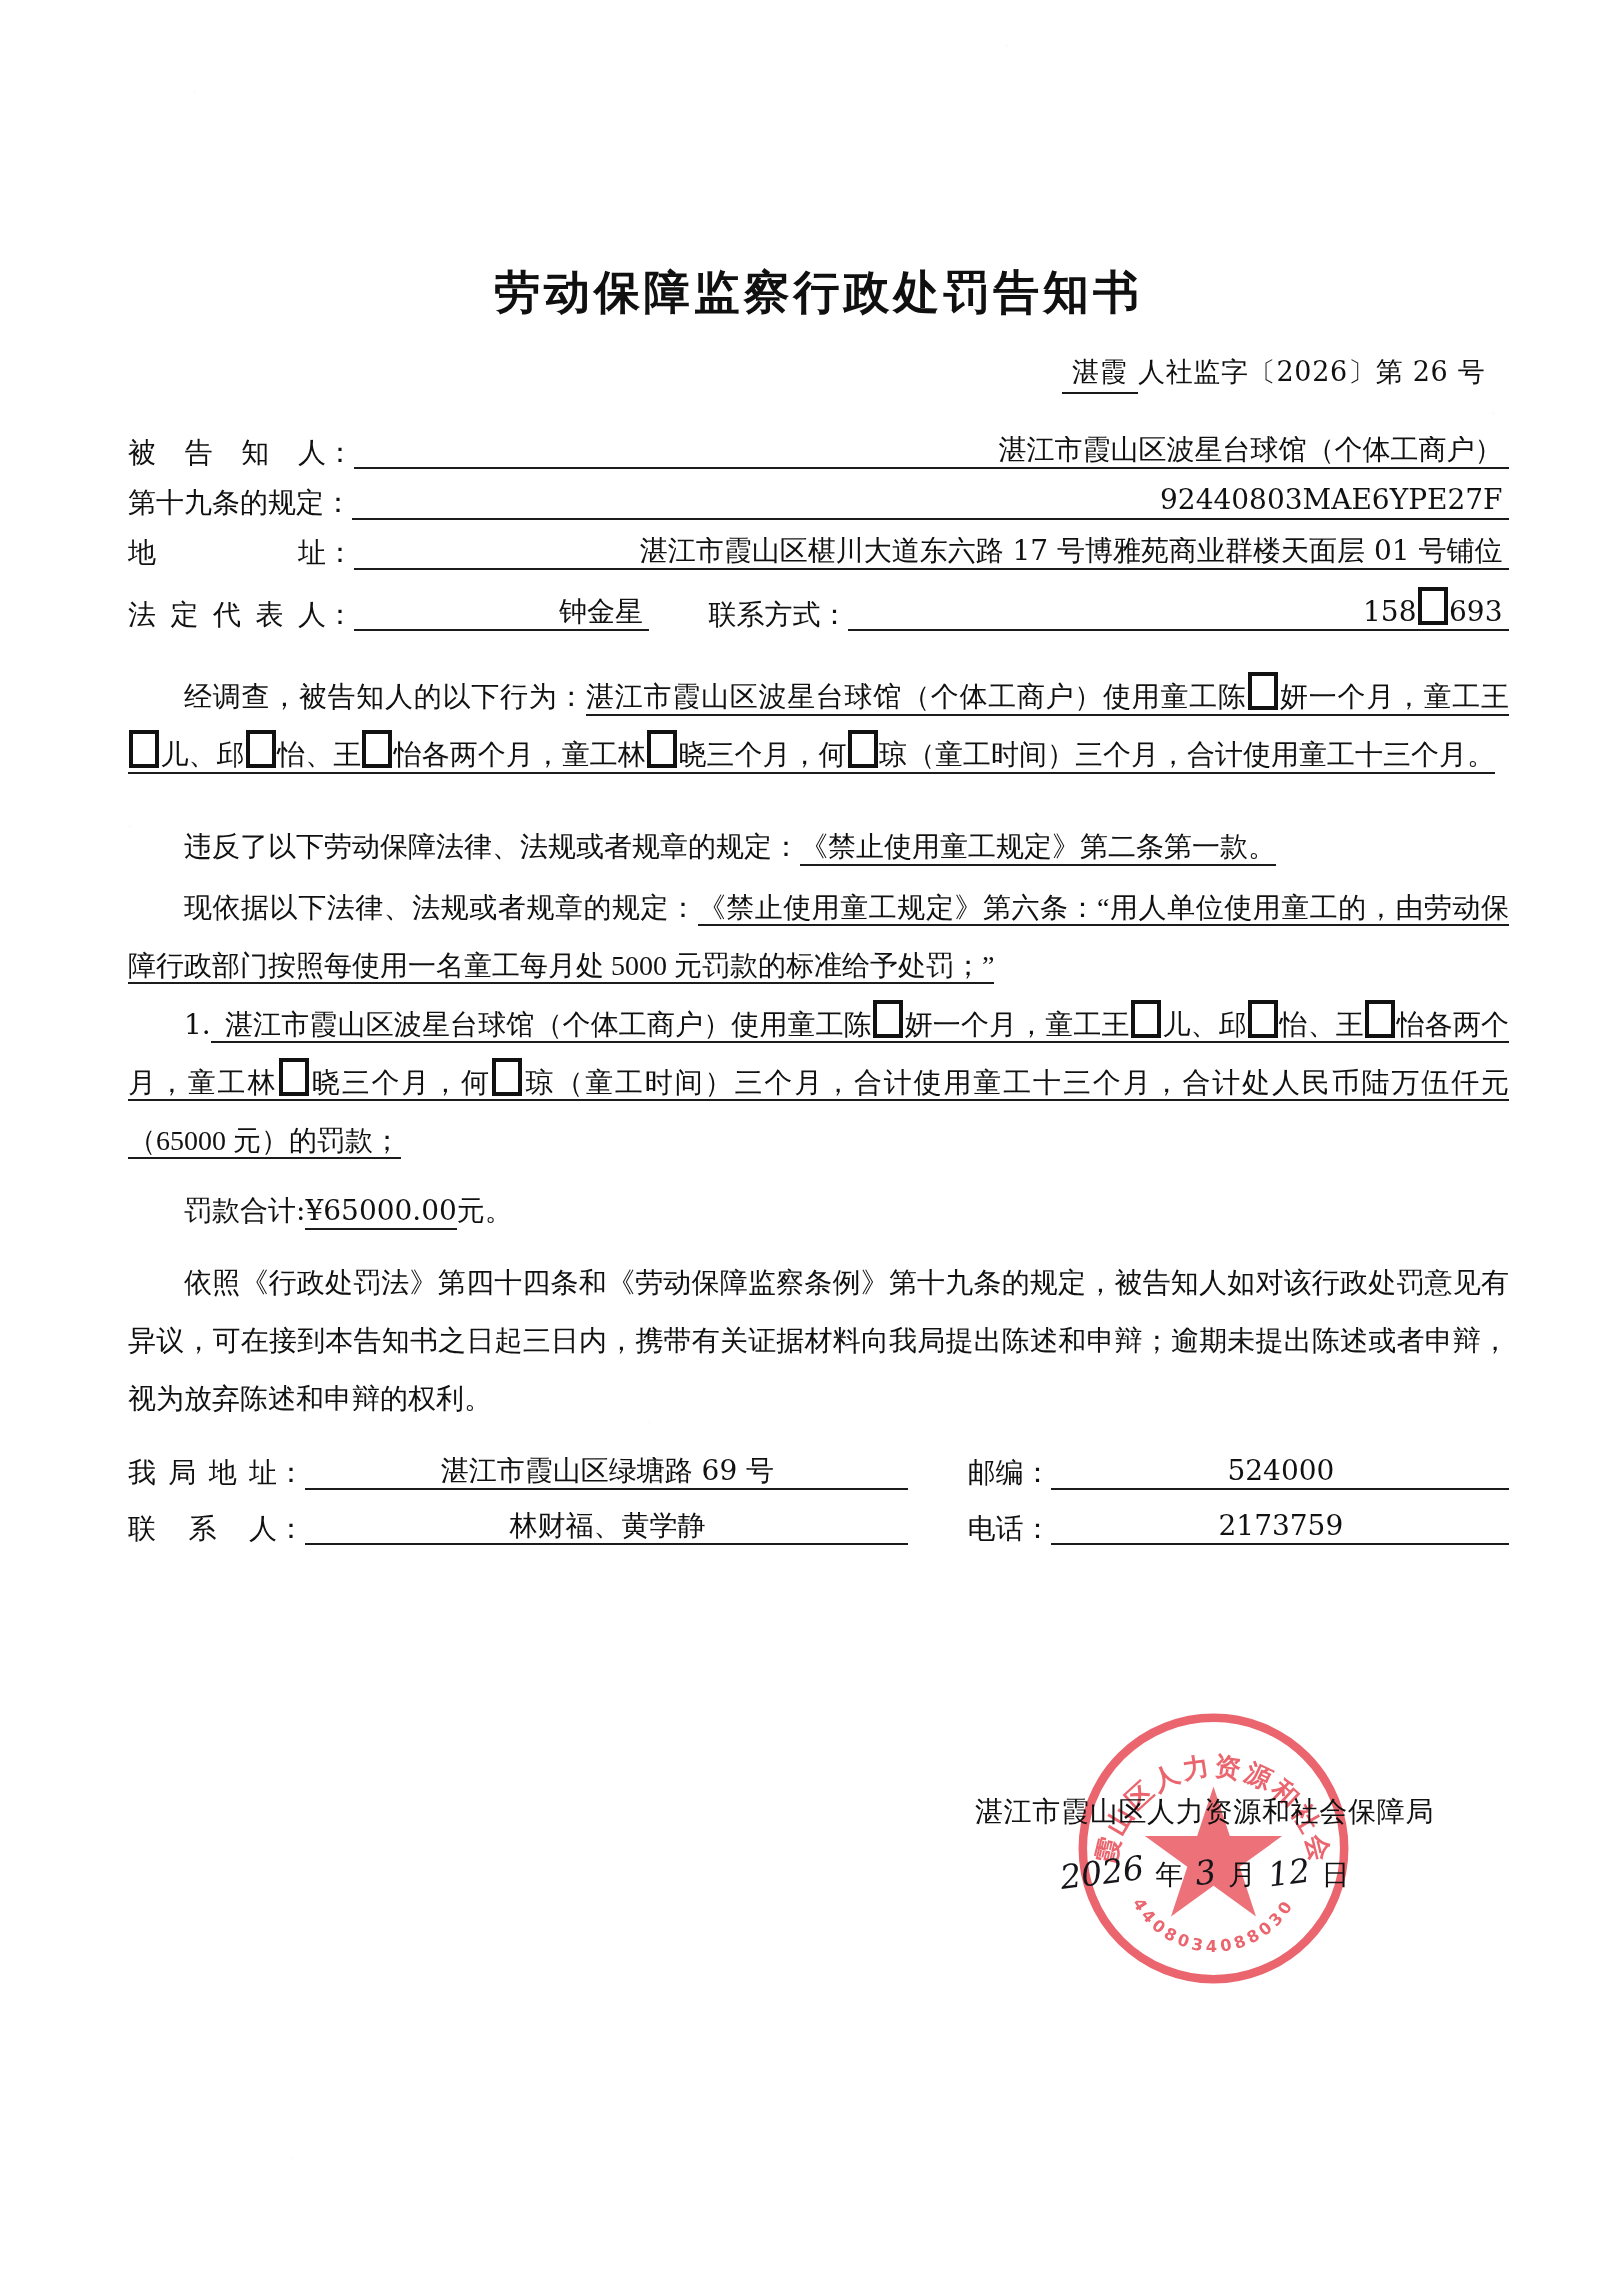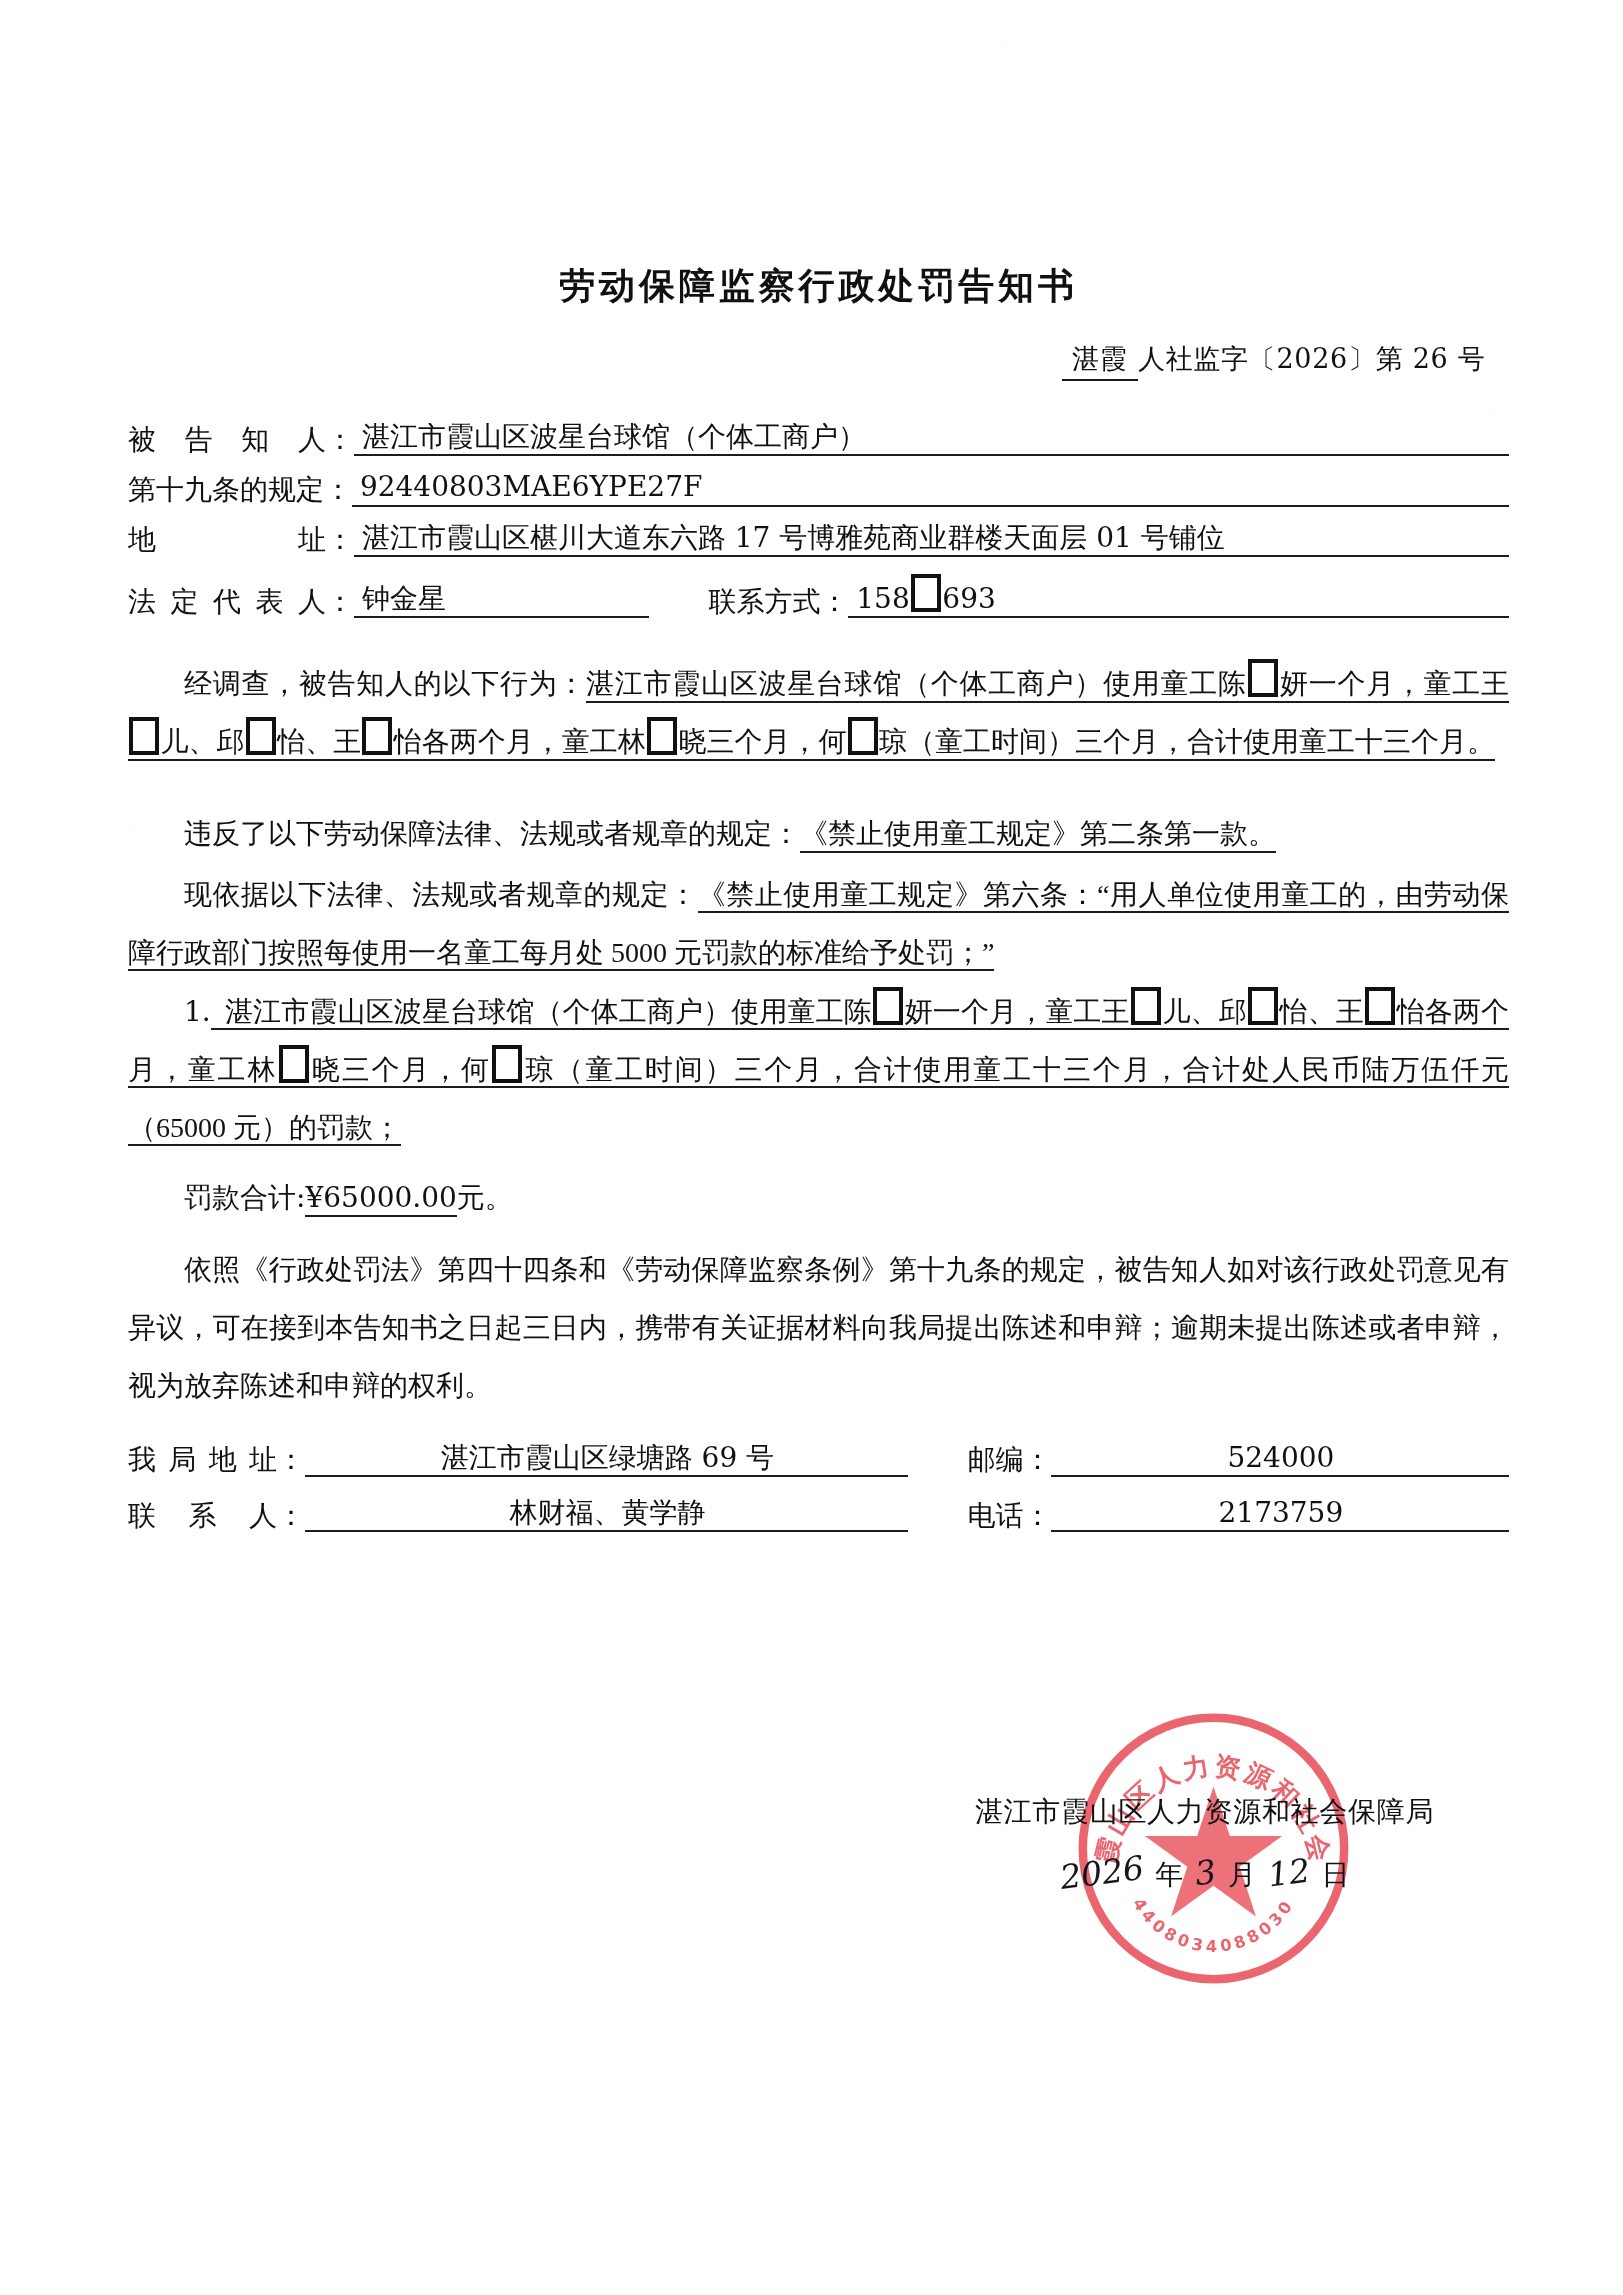--- a/index.html
+++ b/index.html
@@ -35,21 +35,21 @@
     position: absolute;
     left: 128px;
     top: 0;
     width: 1381px;
   }
 
   
   .doc-title {
     margin-top: 262px;
     text-align: center;
-    font-size: 36px;
+    font-size: 46px;
     letter-spacing: 3.9px;
     font-weight: 700;
     font-family: "DejaVu Sans", "Liberation Sans", sans-serif;
     color: #101010;
   }
 
   .doc-number-row {
     margin-top: 30px;
     text-align: right;
     font-size: 27px;
@@ -84,20 +84,21 @@
     display: inline-flex;
     justify-content: space-between;
     width: 226px;
   }
   .val {
     flex: 1 1 auto;
     border-bottom: 2px solid #1c1c1c;
     padding: 0 6.5px 3.3px 7.9px;
     white-space: nowrap;
     overflow: hidden;
+    text-align: right;
   }
   .val.fixed-sm { flex: 0 0 281px; }
   .val.grow     { flex: 1 1 auto; }
   .lbl.inline2  { padding-left: 59px; }
 
   
   .para {
     font-size: 28px;
     line-height: 58px;
     margin-top: 26px;

